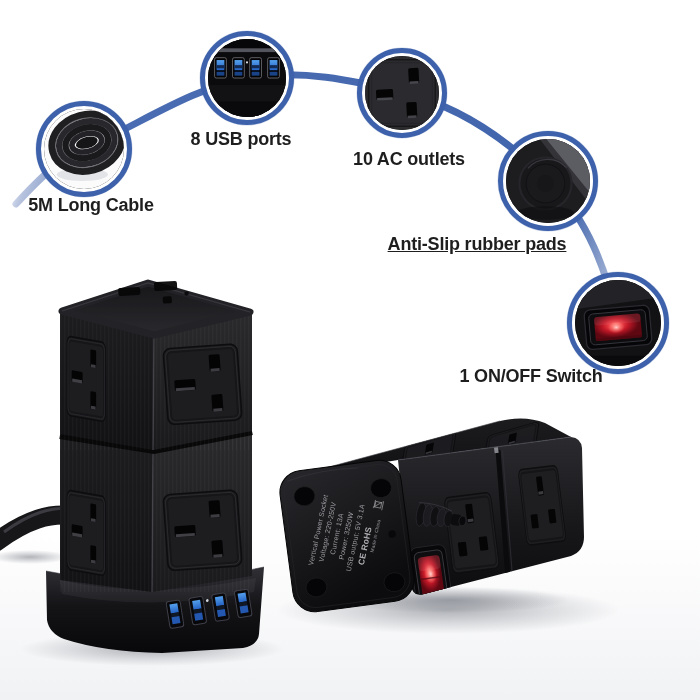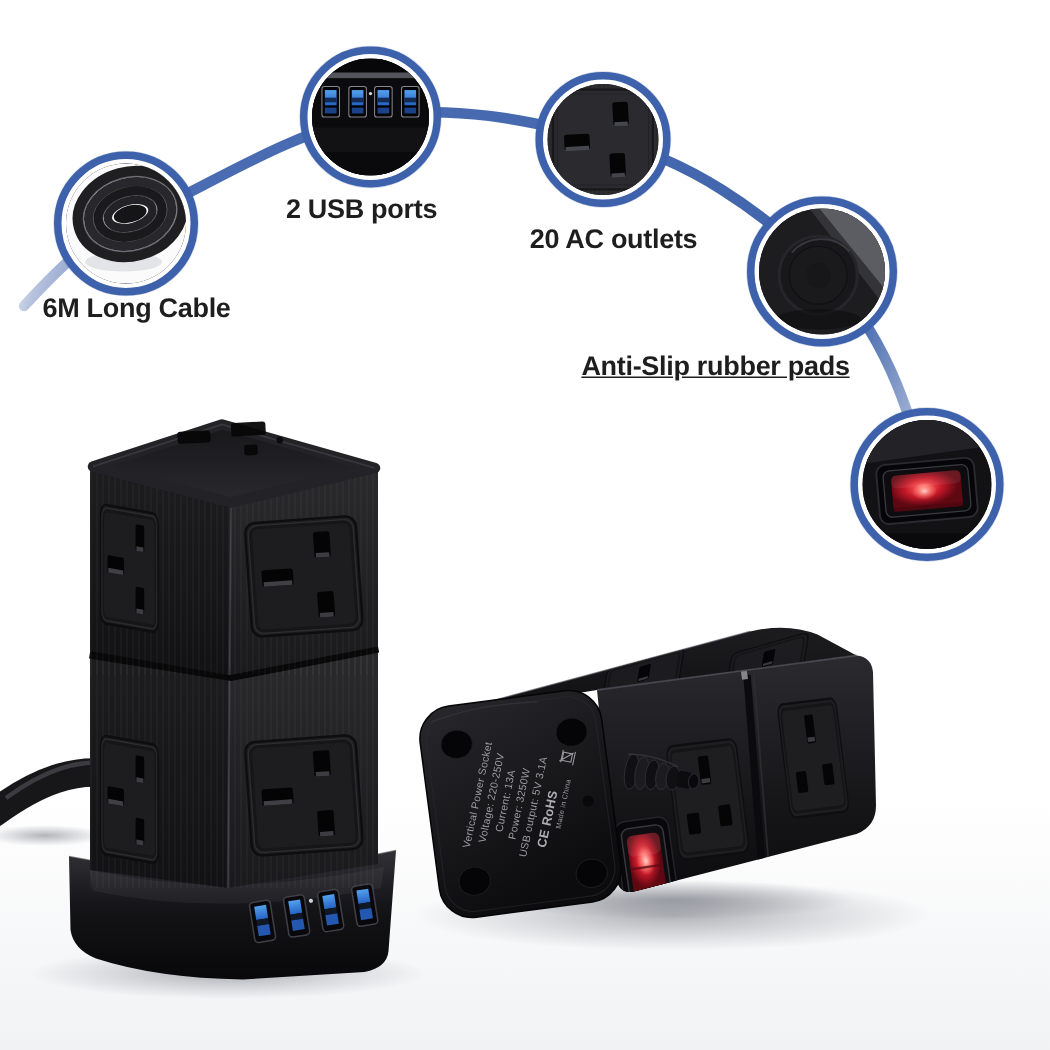--- a/index.html
+++ b/index.html
@@ -285,21 +285,21 @@
         <ellipse cx="54" cy="42" rx="35" ry="26" stroke="#28282c" stroke-width="8"></ellipse>
         <ellipse cx="54" cy="42" rx="31" ry="22" stroke="#707076" stroke-width="1.2" opacity="0.7"></ellipse>
         <ellipse cx="54" cy="42" rx="27" ry="18.5" stroke="#1a1a1d" stroke-width="8"></ellipse>
         <ellipse cx="54" cy="42" rx="23" ry="14.5" stroke="#66666c" stroke-width="1" opacity="0.6"></ellipse>
         <ellipse cx="54" cy="42" rx="19" ry="11" stroke="#232327" stroke-width="7"></ellipse>
         <ellipse cx="54" cy="42" rx="14" ry="7" fill="#151518"></ellipse>
       </g>
     </svg>
       </span>
   </div>
-  <div class="callout-label" style="left:91px;top:195px;">6M Long Cable</div>
+  <div class="callout-label" style="left:91px;top:195px;">5M Long Cable</div>
 
   <div class="callout" style="left:200px;top:31px;width:94px;height:94px;">
     <span class="ph">
         <svg viewBox="0 0 100 100">
       <rect width="100" height="100" fill="#131316"></rect>
       <rect y="0" width="100" height="12" fill="#070709"></rect>
       <rect y="12" width="100" height="5" fill="#54545c"></rect>
       <rect y="17" width="100" height="42" fill="#0b0b0d"></rect>
       <g>
         <rect x="8.5" y="24" width="15" height="26" rx="2" fill="#020203" stroke="#86868e" stroke-width="0.9"></rect>
@@ -318,41 +318,41 @@
         <rect x="79" y="27" width="10" height="13" fill="url(#usbGrad)"></rect>
         <rect x="79" y="33.5" width="10" height="4" fill="#132a52"></rect>
         <rect x="79" y="42" width="10" height="5" fill="#1d4f9e" opacity="0.85"></rect>
       </g>
       <circle cx="50" cy="30" r="1.4" fill="#d5d8dd"></circle>
       <rect y="59" width="100" height="41" fill="#121215"></rect>
       <rect y="80" width="100" height="20" fill="#0a0a0c"></rect>
     </svg>
       </span>
   </div>
-  <div class="callout-label" style="left:241px;top:129px;">2 USB ports</div>
+  <div class="callout-label" style="left:241px;top:129px;">8 USB ports</div>
 
   <div class="callout" style="left:357px;top:48px;width:90px;height:90px;">
     <span class="ph">
         <svg viewBox="0 0 100 100">
       <rect width="100" height="100" fill="#29292c"></rect>
       <rect width="100" height="100" fill="url(#pBrush)"></rect>
       <rect x="5" y="5" width="90" height="90" rx="16" fill="#2b2b2f" stroke="#18181b" stroke-width="2"></rect>
       <rect x="9" y="9" width="82" height="82" rx="13" fill="none" stroke="#222226" stroke-width="1"></rect>
       <g transform="rotate(-3 50 50)">
         <rect x="60" y="17" width="14" height="21" rx="2" fill="#050506"></rect>
         <rect x="61" y="35" width="12" height="3.5" fill="#4f4f56" opacity="0.9"></rect>
         <rect x="15" y="44" width="23" height="14" rx="2" fill="#050506"></rect>
         <rect x="16" y="55" width="21" height="3.5" fill="#4f4f56" opacity="0.9"></rect>
         <rect x="55" y="63" width="14" height="21" rx="2" fill="#050506"></rect>
         <rect x="56" y="81" width="12" height="3.5" fill="#4a4a51" opacity="0.9"></rect>
       </g>
     </svg>
       </span>
   </div>
-  <div class="callout-label" style="left:409px;top:149px;">20 AC outlets</div>
+  <div class="callout-label" style="left:409px;top:149px;">10 AC outlets</div>
 
   <div class="callout" style="left:498px;top:131px;width:100px;height:100px;">
     <span class="ph">
         <svg viewBox="0 0 100 100">
       <rect width="100" height="100" fill="#1d1d20"></rect>
       <path d="M48,0 L100,0 L100,64 Z" fill="#6e6e75" opacity="0.85"></path>
       <path d="M40,0 L100,0 L100,78 Z" fill="#55555c" opacity="0.4"></path>
       <circle cx="47" cy="53" r="31" fill="#18181b" stroke="#26262a" stroke-width="2.5"></circle>
       <path d="M26,35 A31,31 0 0 1 72,34" stroke="#45454c" stroke-width="1.5" fill="none" opacity="0.7"></path>
       <circle cx="47" cy="53" r="23" fill="#1a1a1d" stroke="#111114" stroke-width="1"></circle>
@@ -373,14 +373,15 @@
         <rect x="17" y="37" width="66" height="36" rx="5" fill="#0d0d10" stroke="#3a3a42" stroke-width="1"></rect>
         <rect x="23" y="41" width="54" height="28" rx="4" fill="url(#redGrad)"></rect>
         <ellipse cx="48" cy="55" rx="13" ry="9" fill="url(#glowGrad)"></ellipse>
         <rect x="23" y="41" width="54" height="10" rx="4" fill="#ffffff" opacity="0.07"></rect>
         <rect x="23" y="66" width="54" height="3" fill="#4c0810" opacity="0.8"></rect>
       </g>
       <rect y="88" width="100" height="12" fill="#0a0a0c"></rect>
     </svg>
       </span>
   </div>
+  <div class="callout-label" style="left:531px;top:366px;">1 ON/OFF Switch</div>
 
 </div>
 
 </body></html>

